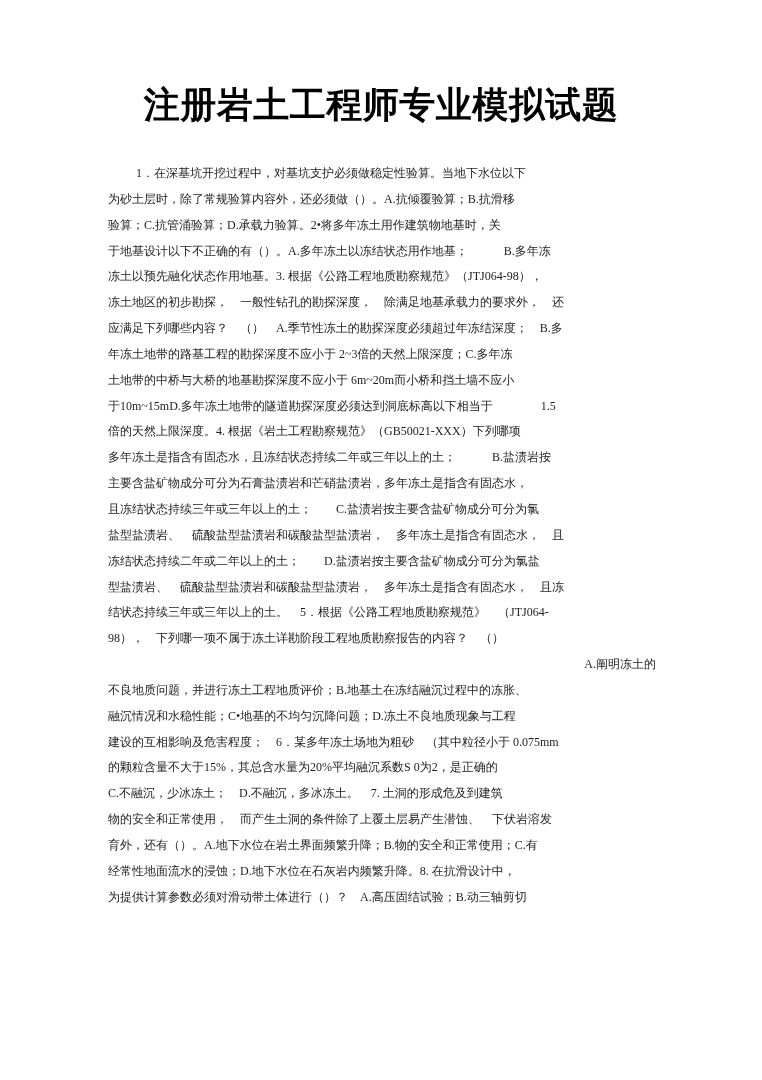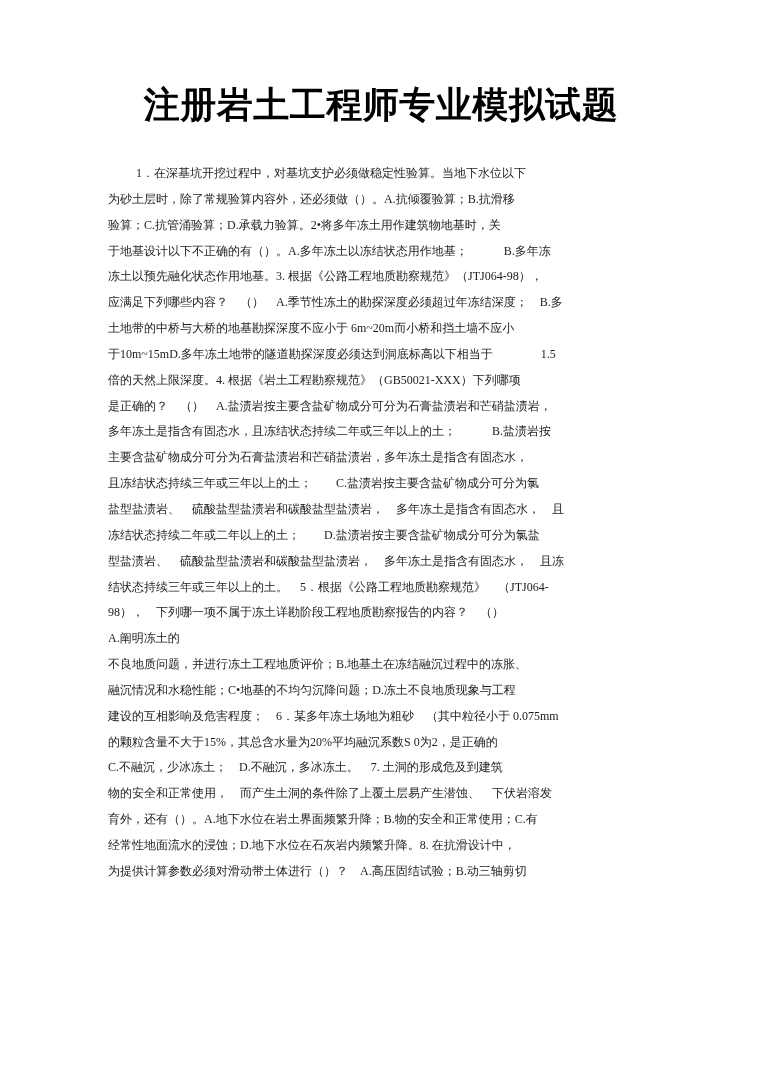--- a/index.html
+++ b/index.html
@@ -40,39 +40,40 @@
     font-size: 12px;
     line-height: 25.85px;
     height: 25.85px;
     white-space: pre;
     text-align: left;
   }
   .line.indent {
     text-indent: 28px;
   }
   .line.right {
-    text-align: left;
+    text-align: right;
   }
 </style>
 </head>
 <body>
 
 <div class="page">
   <h1 class="doc-title">注册岩土工程师专业模拟试题</h1>
   <div class="doc-body">
       <div class="line indent">1．在深基坑开挖过程中，对基坑支护必须做稳定性验算。当地下水位以下</div>
       <div class="line">为砂土层时，除了常规验算内容外，还必须做（）。A.抗倾覆验算；B.抗滑移</div>
       <div class="line">验算；C.抗管涌验算；D.承载力验算。2•将多年冻土用作建筑物地基时，关</div>
       <div class="line">于地基设计以下不正确的有（）。A.多年冻土以冻结状态用作地基；　　　B.多年冻</div>
       <div class="line">冻土以预先融化状态作用地基。3. 根据《公路工程地质勘察规范》（JTJ064-98），</div>
+      <div class="line">冻土地区的初步勘探，　一般性钻孔的勘探深度，　除满足地基承载力的要求外，　还</div>
       <div class="line">应满足下列哪些内容？　（）　A.季节性冻土的勘探深度必须超过年冻结深度；　B.多</div>
+      <div class="line">年冻土地带的路基工程的勘探深度不应小于 2~3倍的天然上限深度；C.多年冻</div>
       <div class="line">土地带的中桥与大桥的地基勘探深度不应小于 6m~20m而小桥和挡土墙不应小</div>
       <div class="line">于10m~15mD.多年冻土地带的隧道勘探深度必须达到洞底标高以下相当于　　　　1.5</div>
       <div class="line">倍的天然上限深度。4. 根据《岩土工程勘察规范》（GB50021-XXX）下列哪项</div>
-      <div class="line">是正确的？　（）　A.盐渍岩按主要含盐矿物成分可分为石膏盐渍岩和芒硝盐渍岩，</div>
       <div class="line">多年冻土是指含有固态水，且冻结状态持续二年或三年以上的土；　　　B.盐渍岩按</div>
       <div class="line">主要含盐矿物成分可分为石膏盐渍岩和芒硝盐渍岩，多年冻土是指含有固态水，</div>
       <div class="line">且冻结状态持续三年或三年以上的土；　　C.盐渍岩按主要含盐矿物成分可分为氯</div>
       <div class="line">盐型盐渍岩、　硫酸盐型盐渍岩和碳酸盐型盐渍岩，　多年冻土是指含有固态水，　且</div>
       <div class="line">冻结状态持续二年或二年以上的土；　　D.盐渍岩按主要含盐矿物成分可分为氯盐</div>
       <div class="line">型盐渍岩、　硫酸盐型盐渍岩和碳酸盐型盐渍岩，　多年冻土是指含有固态水，　且冻</div>
       <div class="line">结状态持续三年或三年以上的土。　5．根据《公路工程地质勘察规范》　（JTJ064-</div>
       <div class="line">98），　下列哪一项不属于冻土详勘阶段工程地质勘察报告的内容？　（）</div>
       <div class="line right">A.阐明冻土的</div>
       <div class="line">不良地质问题，并进行冻土工程地质评价；B.地基土在冻结融沉过程中的冻胀、</div>

